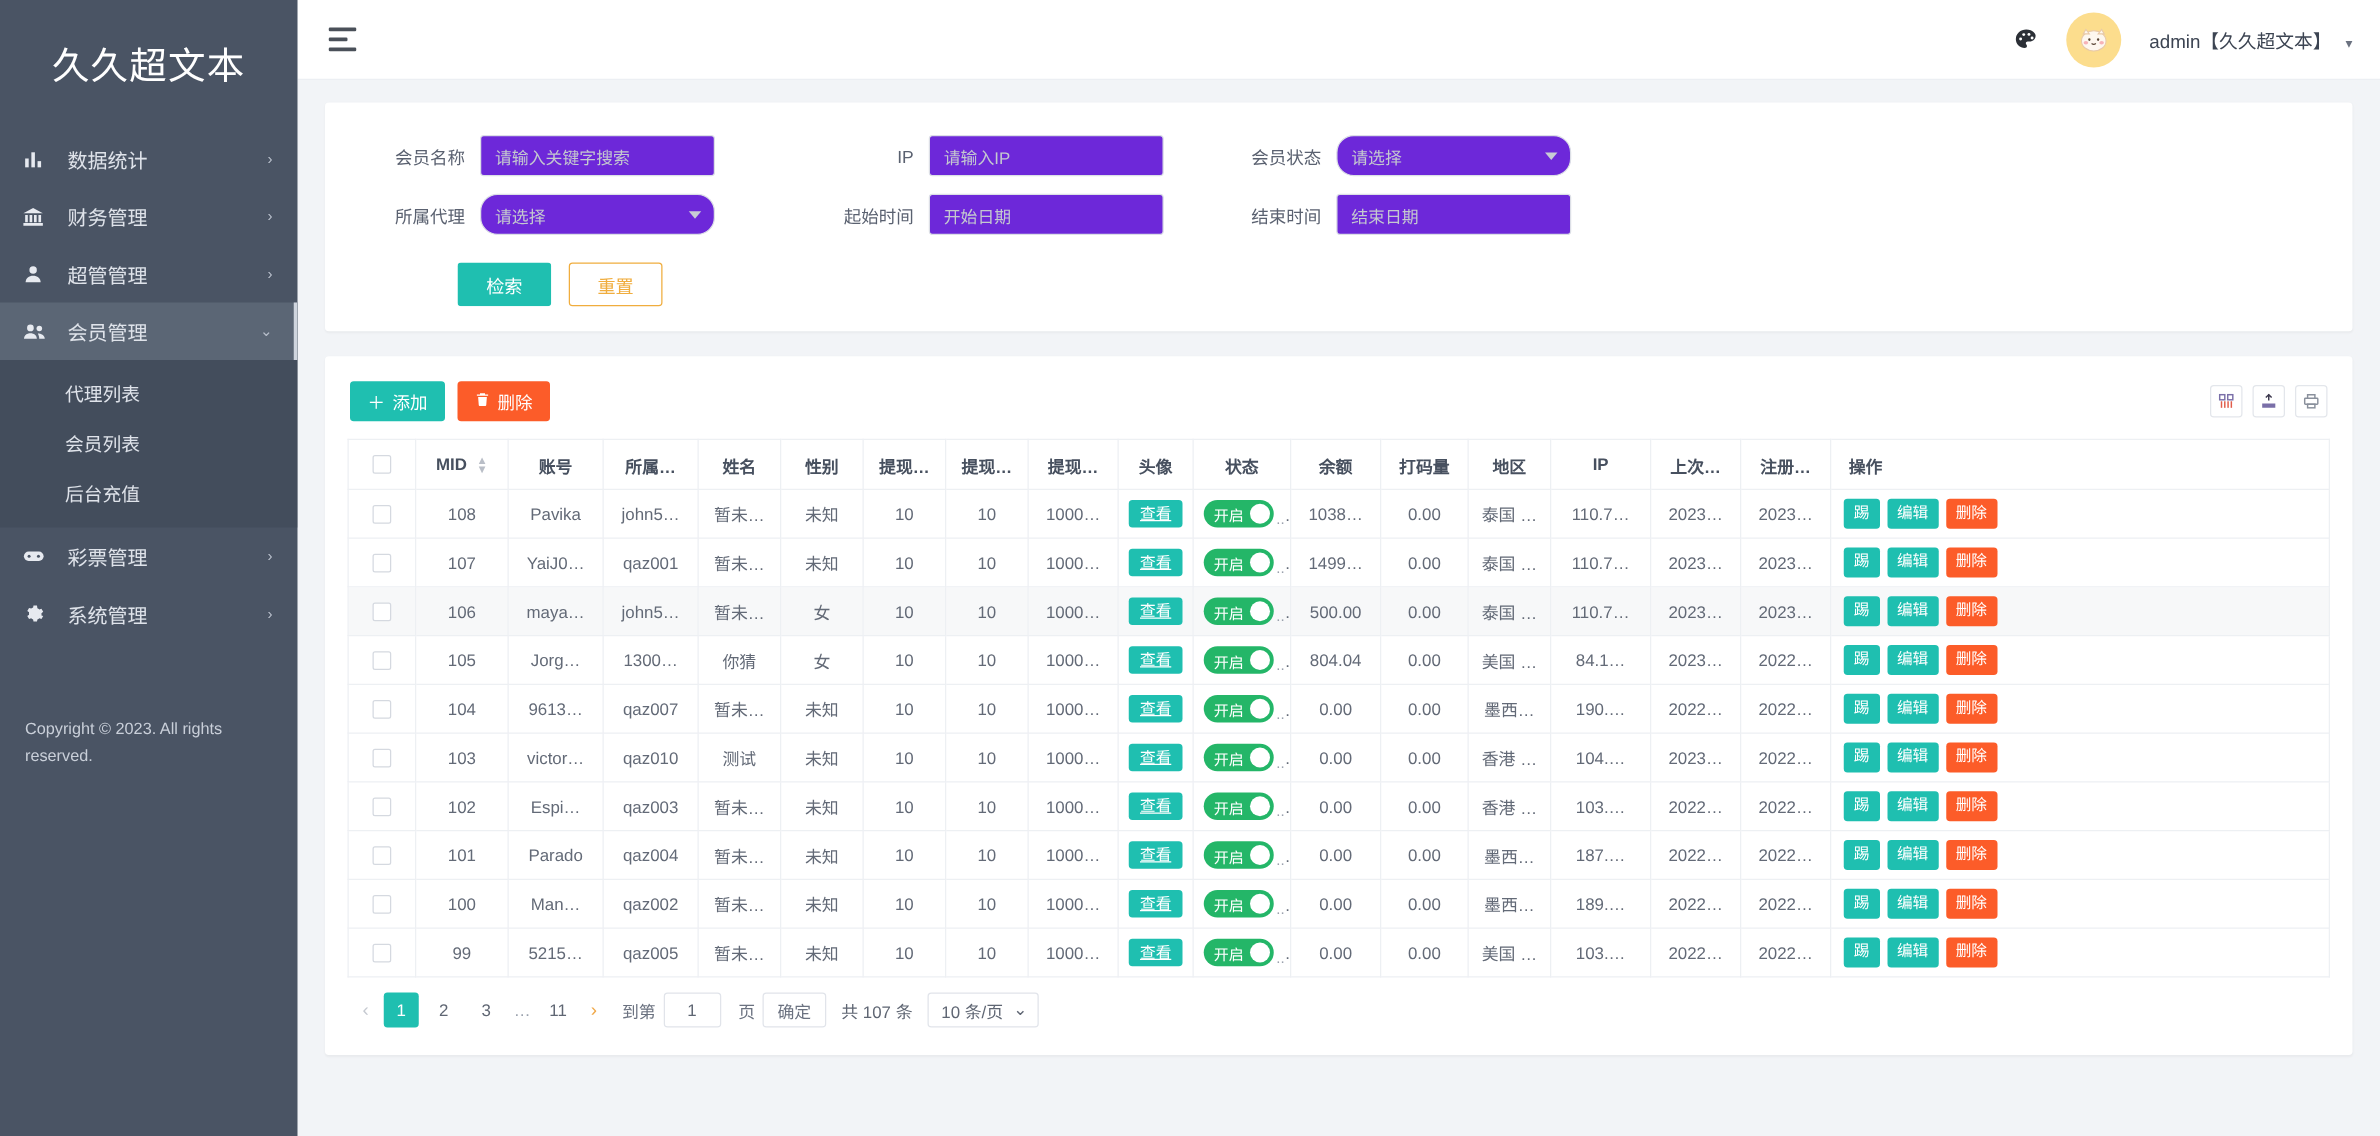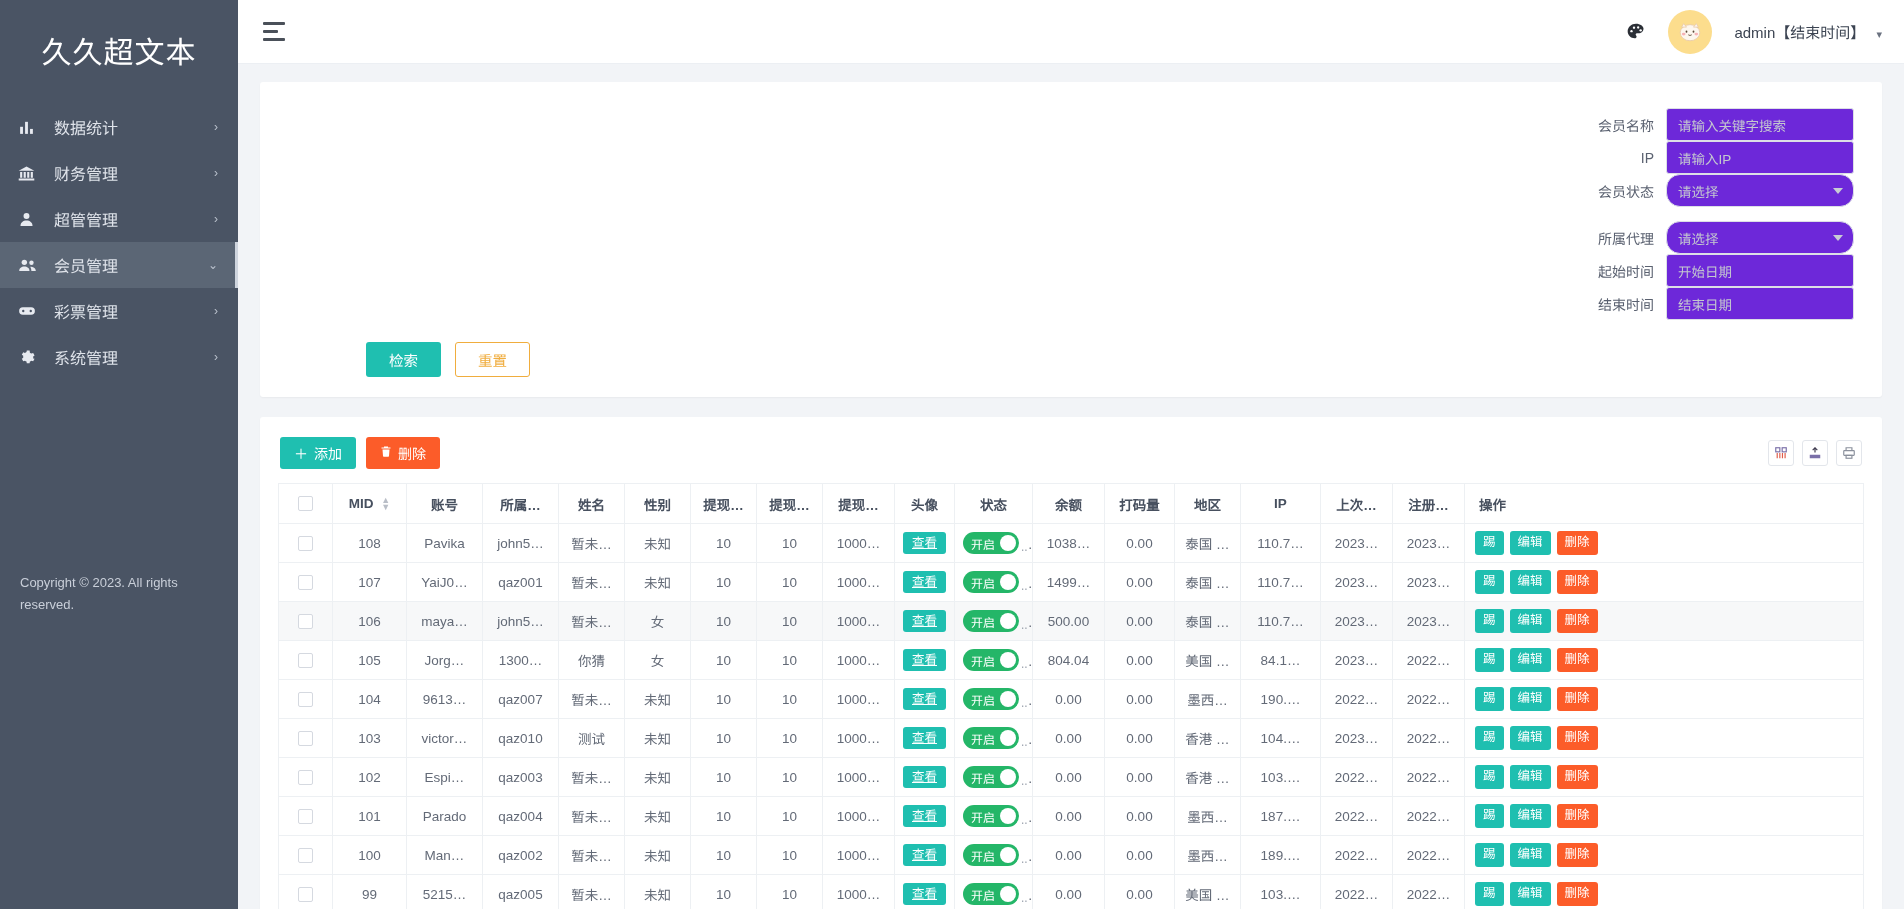--- a/index.html
+++ b/index.html
@@ -75,21 +75,21 @@
   .caret-down { margin-left: 7px; font-size: 11px; color: #6b7280; }
 
   .content { flex: 1; overflow: hidden; padding: 18px 22px 0 22px; }
 
   
   .card {
     background: #fff; border-radius: 3px;
     box-shadow: 0 1px 2px rgba(0,0,0,.045);
   }
   .search-card { padding: 26px 28px 20px 28px; }
-  .form-row { display: flex; align-items: flex-end; margin-bottom: 14px; flex-direction: column; }
+  .form-row { display: flex; align-items: flex-start; margin-bottom: 14px; }
   .fld { display: flex; align-items: center; }
   .fld .flabel {
     font-size: 14px; color: #5a6170; text-align: right;
     padding-right: 12px; white-space: nowrap;
   }
   .fld-1 .flabel { width: 96px; }
   .fld-2 .flabel { width: 96px; }
   .fld-3 .flabel { width: 96px; }
   .inp {
     width: 188px; height: 33px; border: 1px solid #dcdfe6; border-radius: 3px;
@@ -251,20 +251,25 @@
               <circle cx="8" cy="8" r="3.4"></circle>
               <circle cx="17" cy="8.6" r="2.8"></circle>
               <path d="M1.5 19c0-3.6 2.9-5.7 6.5-5.7s6.5 2.1 6.5 5.7z"></path>
               <path d="M15.5 13.6c3.2 0 7 1.6 7 5.4h-5.6c0-2.1-.6-4-1.4-5.4z"></path>
             </svg>
         </span>
         <span class="lbl">会员管理</span>
         <span class="arr">⌄</span>
       </div>
 
+      <div class="submenu">
+        <div class="sub-item">代理列表</div>
+        <div class="sub-item">会员列表</div>
+        <div class="sub-item">后台充值</div>
+      </div>
 
       <div class="nav-item">
         <span class="ico">
           <svg width="18" height="18" viewBox="0 0 24 24" fill="#e7eaf0">
               <rect x="1.5" y="7" width="21" height="10" rx="5"></rect>
               <circle cx="7" cy="12" r="1.6" fill="#4a5464"></circle>
               <circle cx="17" cy="12" r="1.6" fill="#4a5464"></circle>
             </svg>
         </span>
         <span class="lbl">彩票管理</span>
@@ -309,21 +314,21 @@
             <path d="M8 9 L11 4 L15 9 Z" fill="#fdf7ef" stroke="#e8c9a8" stroke-width="1.2"></path>
             <path d="M32 9 L29 4 L25 9 Z" fill="#fdf7ef" stroke="#e8c9a8" stroke-width="1.2"></path>
             <ellipse cx="11" cy="19" rx="2.6" ry="2" fill="#f7b2b6"></ellipse>
             <ellipse cx="29" cy="19" rx="2.6" ry="2" fill="#f7b2b6"></ellipse>
             <ellipse cx="15" cy="15.5" rx="1.3" ry="1.6" fill="#5a4636"></ellipse>
             <ellipse cx="25" cy="15.5" rx="1.3" ry="1.6" fill="#5a4636"></ellipse>
             <path d="M17.5 20 q2.5 2 5 0" stroke="#5a4636" stroke-width="1.2" fill="none"></path>
           </svg>
         </div>
         <div class="user-name">
-          <span>admin【结束时间】</span>
+          <span>admin【久久超文本】</span>
           <span class="caret-down">▾</span>
         </div>
       </div>
     </header>
 
     <div class="content">
 
       <section class="card search-card">
 
         <div class="form-row">

